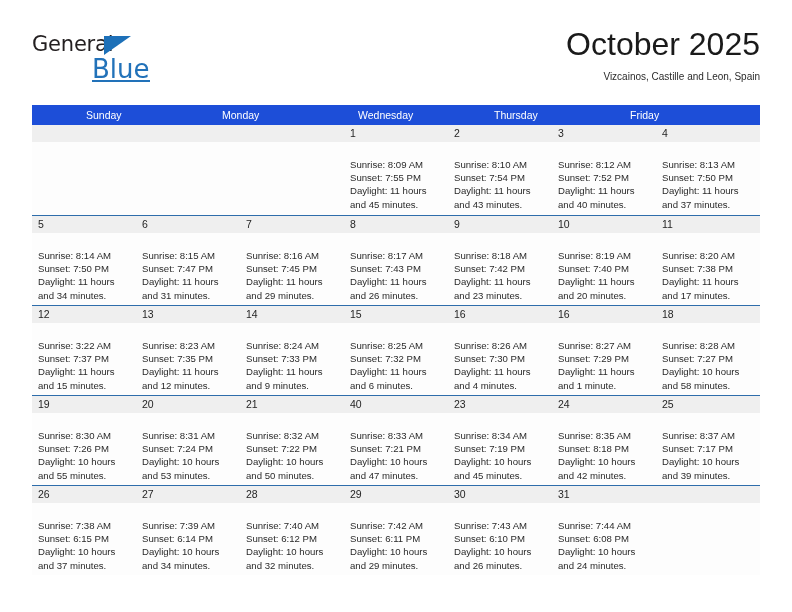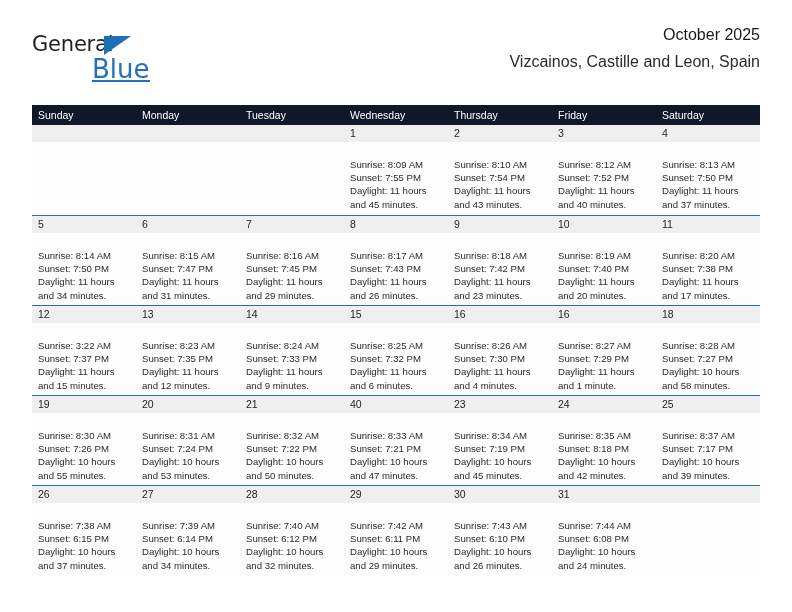--- a/index.html
+++ b/index.html
@@ -73,45 +73,46 @@
     background: #2272b9;
   }
 
   .title-block {
     position: absolute;
     right: 0;
     top: 0;
     text-align: right;
   }
   .cal-title {
-    font-size: 16px;
+    font-size: 32px;
     color: #1a1a1a;
     font-weight: normal;
     line-height: 1.15;
     white-space: nowrap;
   }
   .cal-subtitle {
     margin-top: 8px;
-    font-size: 16px;
+    font-size: 10px;
     color: #2b2b2b;
     line-height: 1.2;
     white-space: nowrap;
   }
 
   
   .calendar {
     position: absolute;
     left: 32px;
     top: 105px;
     width: 728px;
   }
   .weekdays {
     display: flex;
-    background: #0f172a;
+    background: #1d4ed8;
     height: 20px;
+    padding-left: 48px;
   }
   .weekday {
     flex: 1 1 0;
     color: #ffffff;
     font-size: 10.5px;
     line-height: 20px;
     padding-left: 6px;
     box-sizing: border-box;
     white-space: nowrap;
   }
@@ -172,25 +173,23 @@
       <div class="cal-title">October 2025</div>
       <div class="cal-subtitle">Vizcainos, Castille and Leon, Spain</div>
     </div>
 
   </div>
 
   <div class="calendar">
     <div class="weekdays">
         <div class="weekday">Sunday</div>
         <div class="weekday">Monday</div>
-        <div class="weekday">Tuesday</div>
         <div class="weekday">Wednesday</div>
         <div class="weekday">Thursday</div>
         <div class="weekday">Friday</div>
-        <div class="weekday">Saturday</div>
       </div>
     <div class="weeks-container">
         <div class="week">
           <div class="day empty">
             <div class="day-num"></div>
           </div>
           <div class="day empty">
             <div class="day-num"></div>
           </div>
           <div class="day empty">

